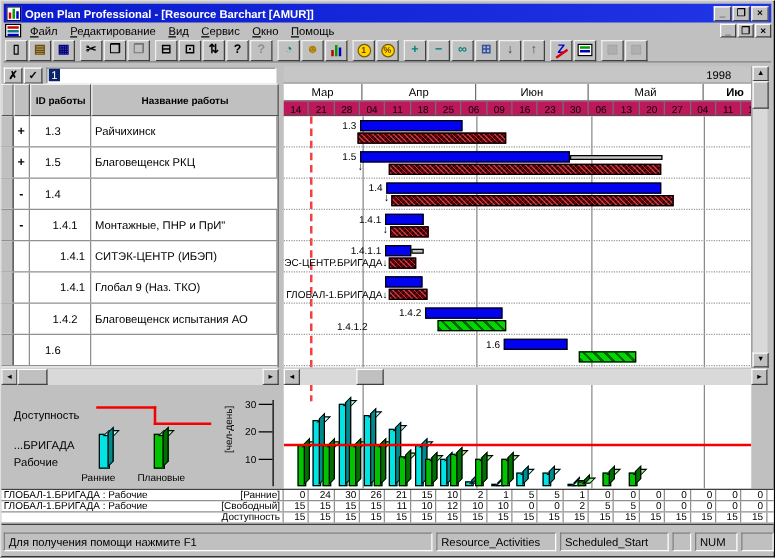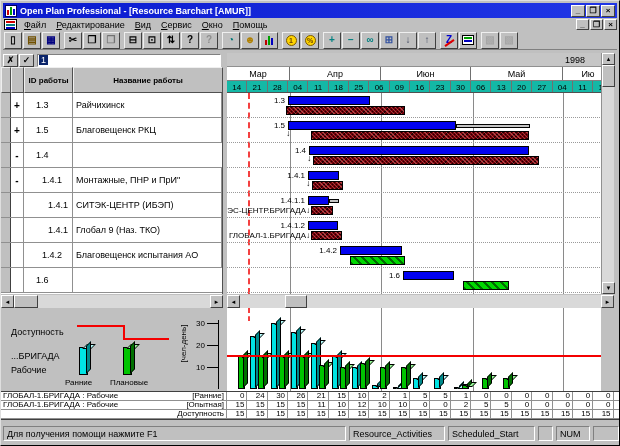--- a/index.html
+++ b/index.html
@@ -32,21 +32,21 @@
   .zslash{position:absolute;left:3px;top:9px;width:11px;height:2px;background:#e00000;transform:rotate(-35deg);}
   
   #editbar{position:absolute;left:2px;top:52px;width:218px;height:14px;display:flex;gap:1px;align-items:center;}
   .ebtn{width:15px;height:13px;background:#c0c0c0;border:1px solid;border-color:#fff #404040 #404040 #fff;font-size:9px;font-weight:bold;display:flex;align-items:center;justify-content:center;padding:0;}
   #editinput{flex:1;margin-left:2px;background:#fff;border:1px solid;border-color:#808080 #fff #fff #808080;height:13px;font-size:9px;display:flex;align-items:center;padding:0 1px;}
   #editinput .selval{background:#0a246a;color:#fff;padding:0 2px;line-height:10px;}
   
   #yearband{position:absolute;left:226px;top:52px;width:374px;height:14px;background:#c6c6c6;border-bottom:1px solid #909090;font-size:9px;display:flex;align-items:center;justify-content:flex-end;padding-right:16px;}
   #months{position:absolute;left:226px;top:66px;width:374px;height:14px;background:#fff;display:flex;overflow:hidden;border-bottom:1px solid #808080;}
   .mcell{flex:none;height:14px;border-right:1px solid #707070;font-size:9px;display:flex;align-items:center;justify-content:center;}
-  #dates{position:absolute;left:226px;top:80px;width:374px;height:12px;background:#14b8a6;display:flex;overflow:hidden;border-bottom:1px solid #505050;}
+  #dates{position:absolute;left:226px;top:80px;width:374px;height:12px;background:#be185d;display:flex;overflow:hidden;border-bottom:1px solid #505050;}
   .dcell{flex:none;width:20.35px;height:12px;border-right:1px solid #707070;font-size:8px;display:flex;align-items:center;justify-content:center;}
   
   #lheader{position:absolute;left:0;top:66px;width:222px;height:26px;display:flex;}
   .hcell{background:#c0c0c0;border:1px solid;border-color:#efefef #505050 #505050 #efefef;font-size:8px;font-weight:bold;display:flex;align-items:center;justify-content:center;height:26px;flex:none;}
   #lrows{position:absolute;left:0;top:92px;width:222px;height:201px;background:#fff;border-right:1px solid #505050;}
   .trow{display:flex;height:25px;border-bottom:1px solid #909090;}
   .tc{border-right:1px solid #909090;font-size:9px;display:flex;align-items:center;flex:none;}
   .tc.sel{width:10px;background:#c0c0c0;border-right:1px solid #404040;}
   .tc.exp{width:13px;justify-content:center;font-weight:bold;font-size:10px;}
   .tc.tid{width:49px;}
@@ -256,21 +256,21 @@
   </div>
 
   <div id="yearband">
       <span>1998</span>
     </div>
   <div id="months">
       <div class="mcell" style="width: 63px;">Мар</div>
       <div class="mcell" style="width: 91px;">Апр</div>
       <div class="mcell" style="width: 90px;">Июн</div>
       <div class="mcell" style="width: 92px;">Май</div>
-      <div class="mcell" style="width: 51px;">Ию</div>
+      <div class="mcell" style="width: 51px; font-weight: bold;">Ию</div>
     </div>
   <div id="dates">
       <div class="dcell">14</div>
       <div class="dcell">21</div>
       <div class="dcell">28</div>
       <div class="dcell">04</div>
       <div class="dcell">11</div>
       <div class="dcell">18</div>
       <div class="dcell">25</div>
       <div class="dcell">06</div>
@@ -374,21 +374,21 @@
           <span class="garrow" style="left: 79px;">↓</span>
         </div>
         <div class="grow" style="top: 100px;">
           <span class="glabel" style="right: 309px;">1.4.1.1</span>
           <div class="gb gb-blue" style="left: 81px; width: 21px;"></div>
           <div class="gb gb-float" style="left: 102px; width: 10px;"></div>
           <div class="gb gb-red" style="left: 84px; width: 22px;"></div>
           <span class="grlabel" style="right: 304px;">ТЭС-ЦЕНТР.БРИГАДА↓</span>
         </div>
         <div class="grow" style="top: 125px;">
-          <span class="glabel" style="right: 309px;">1.4.1.2</span>
+          <span class="glabel" style="right: 320px; margin-top: 36px;">1.4.1.2</span>
           <div class="gb gb-blue" style="left: 81px; width: 30px;"></div>
           <div class="gb gb-red" style="left: 84px; width: 31px;"></div>
           <span class="grlabel" style="right: 304px;">ГЛОБАЛ-1.БРИГАДА↓</span>
         </div>
         <div class="grow" style="top: 150px;">
           <span class="glabel" style="right: 277px;">1.4.2</span>
           <div class="gb gb-blue" style="left: 113px; width: 62px;"></div>
           <div class="gb gb-green" style="left: 123px; width: 55px;"></div>
         </div>
         <div class="grow" style="top: 175px;">
@@ -487,21 +487,21 @@
         <div class="vcell">0</div>
         <div class="vcell">0</div>
         <div class="vcell">0</div>
         <div class="vcell">0</div>
         <div class="vcell">0</div>
         <div class="vcell">0</div>
         <div class="vcell">0</div>
       </div>
       <div class="vrow">
         <div class="vlab">ГЛОБАЛ-1.БРИГАДА : Рабочие</div>
-        <div class="vtyp">[Опытная]</div>
+        <div class="vtyp">[Свободный]</div>
         <div class="vcell">15</div>
         <div class="vcell">15</div>
         <div class="vcell">15</div>
         <div class="vcell">15</div>
         <div class="vcell">11</div>
         <div class="vcell">10</div>
         <div class="vcell">12</div>
         <div class="vcell">10</div>
         <div class="vcell">10</div>
         <div class="vcell">0</div>

